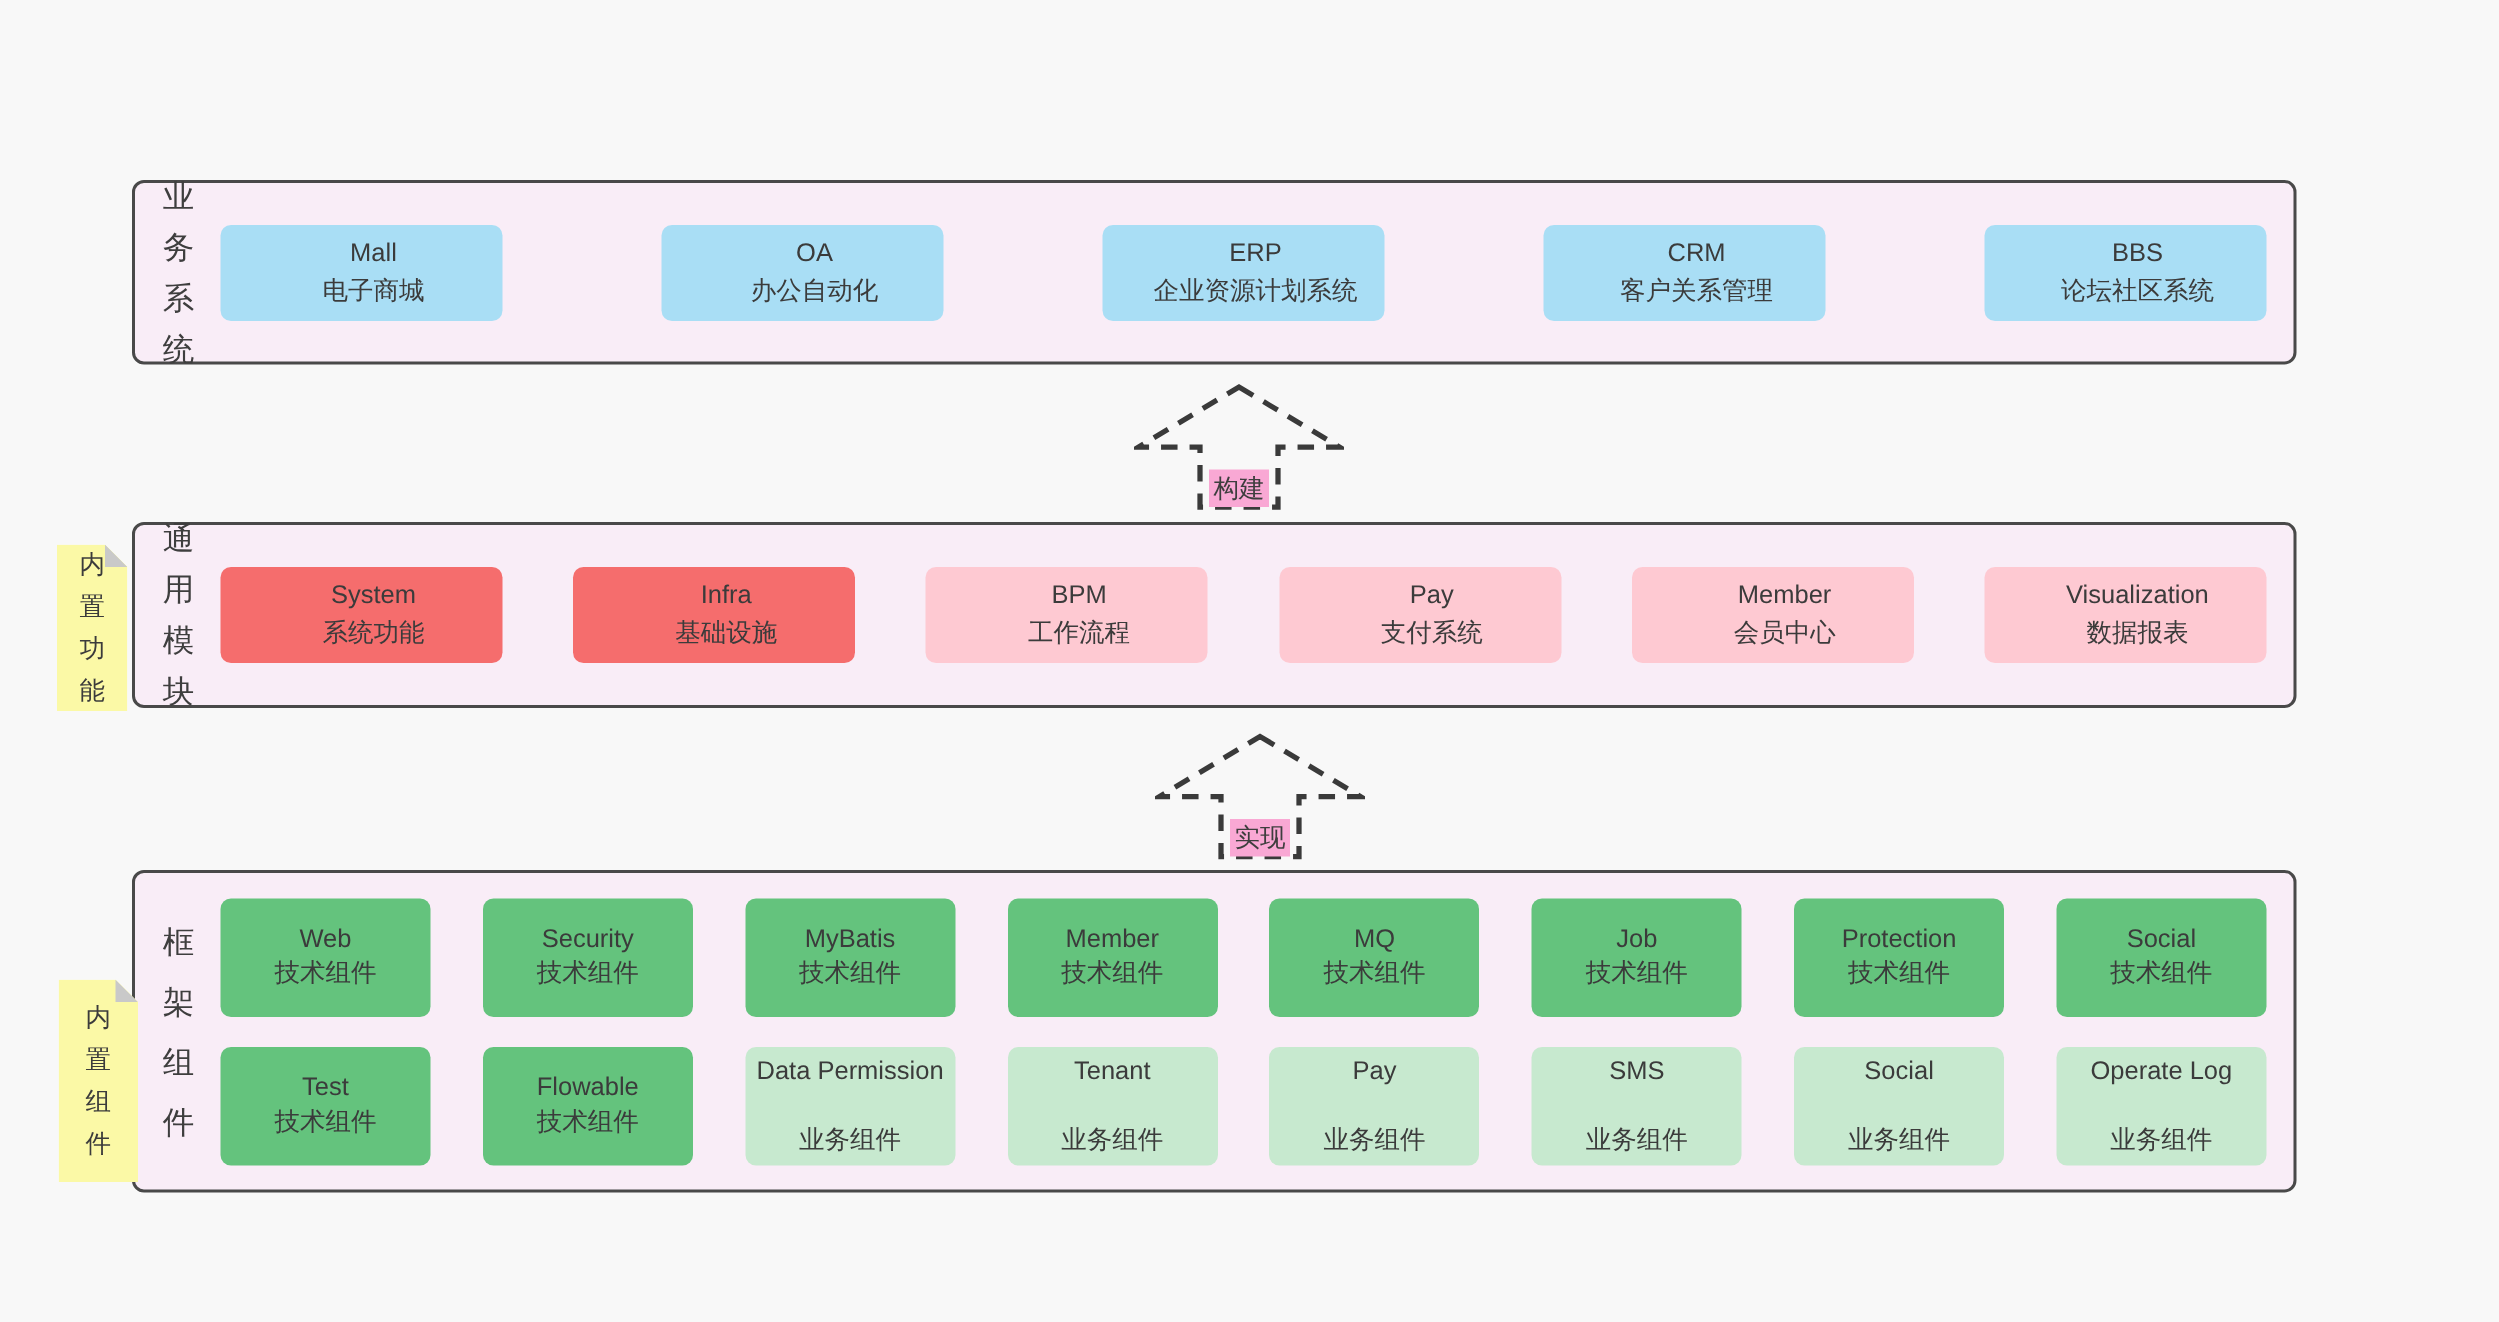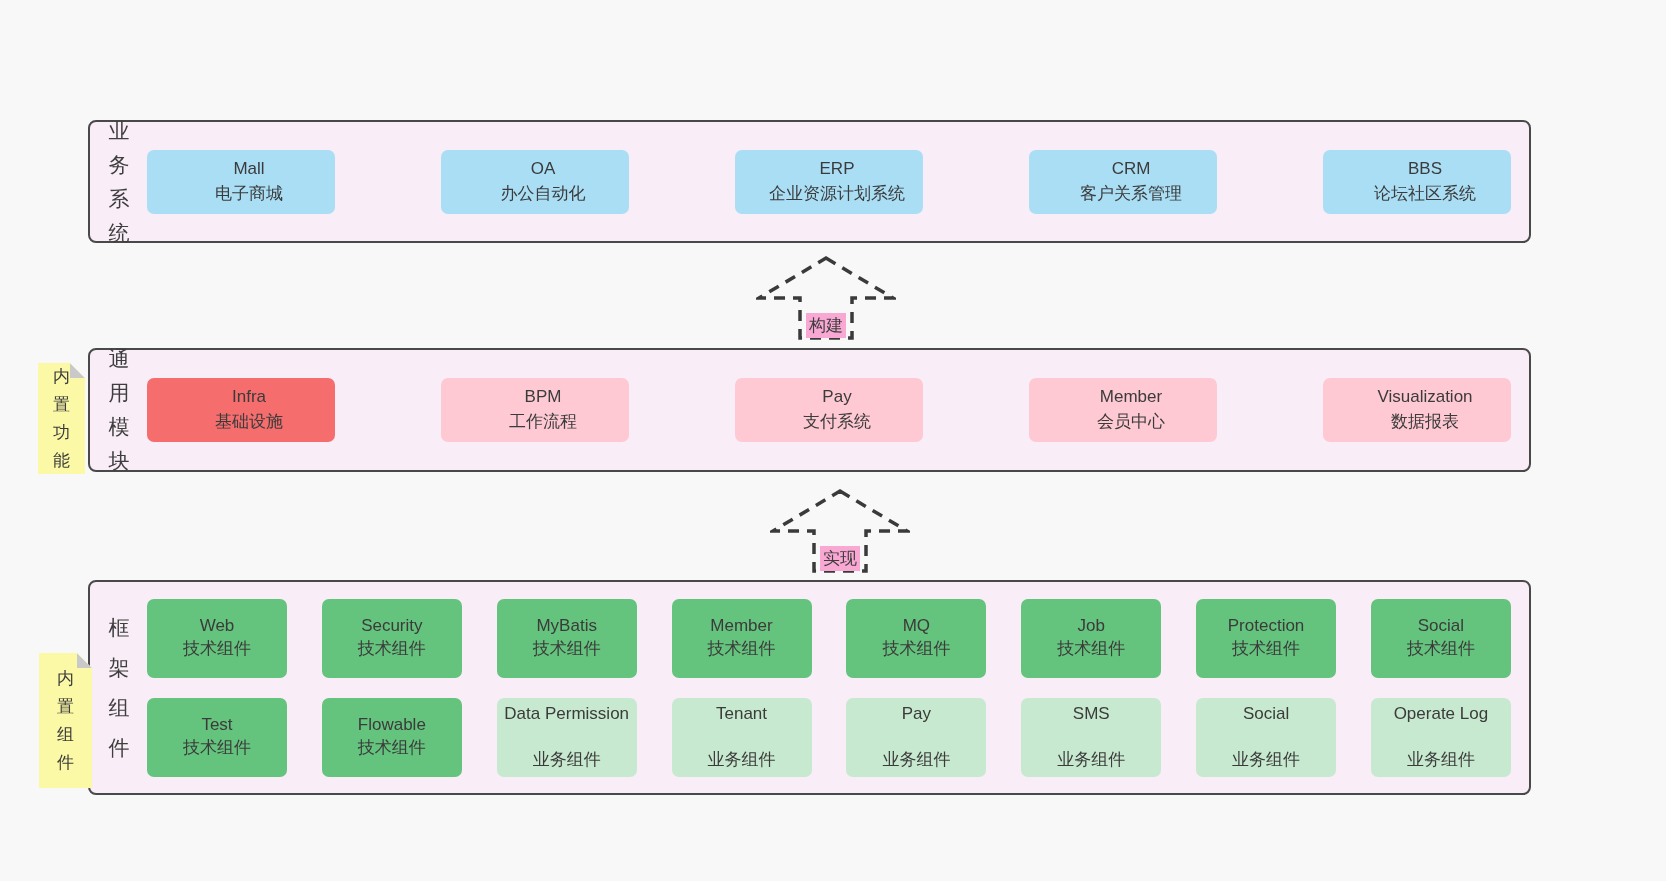--- a/index.html
+++ b/index.html
@@ -133,20 +133,24 @@
   <section class="layer" id="layer-modules">
     <div class="layer-label">
         <div>通</div>
         <div>用</div>
         <div>模</div>
         <div>块</div>
       </div>
     <div class="boxes-area">
         <div class="box-row">
           <div class="box box-wide v-red">
+            <div>System</div>
+            <div>系统功能</div>
+          </div>
+          <div class="box box-wide v-red">
             <div>Infra</div>
             <div>基础设施</div>
           </div>
           <div class="box box-wide v-pink">
             <div>BPM</div>
             <div>工作流程</div>
           </div>
           <div class="box box-wide v-pink">
             <div>Pay</div>
             <div>支付系统</div>

